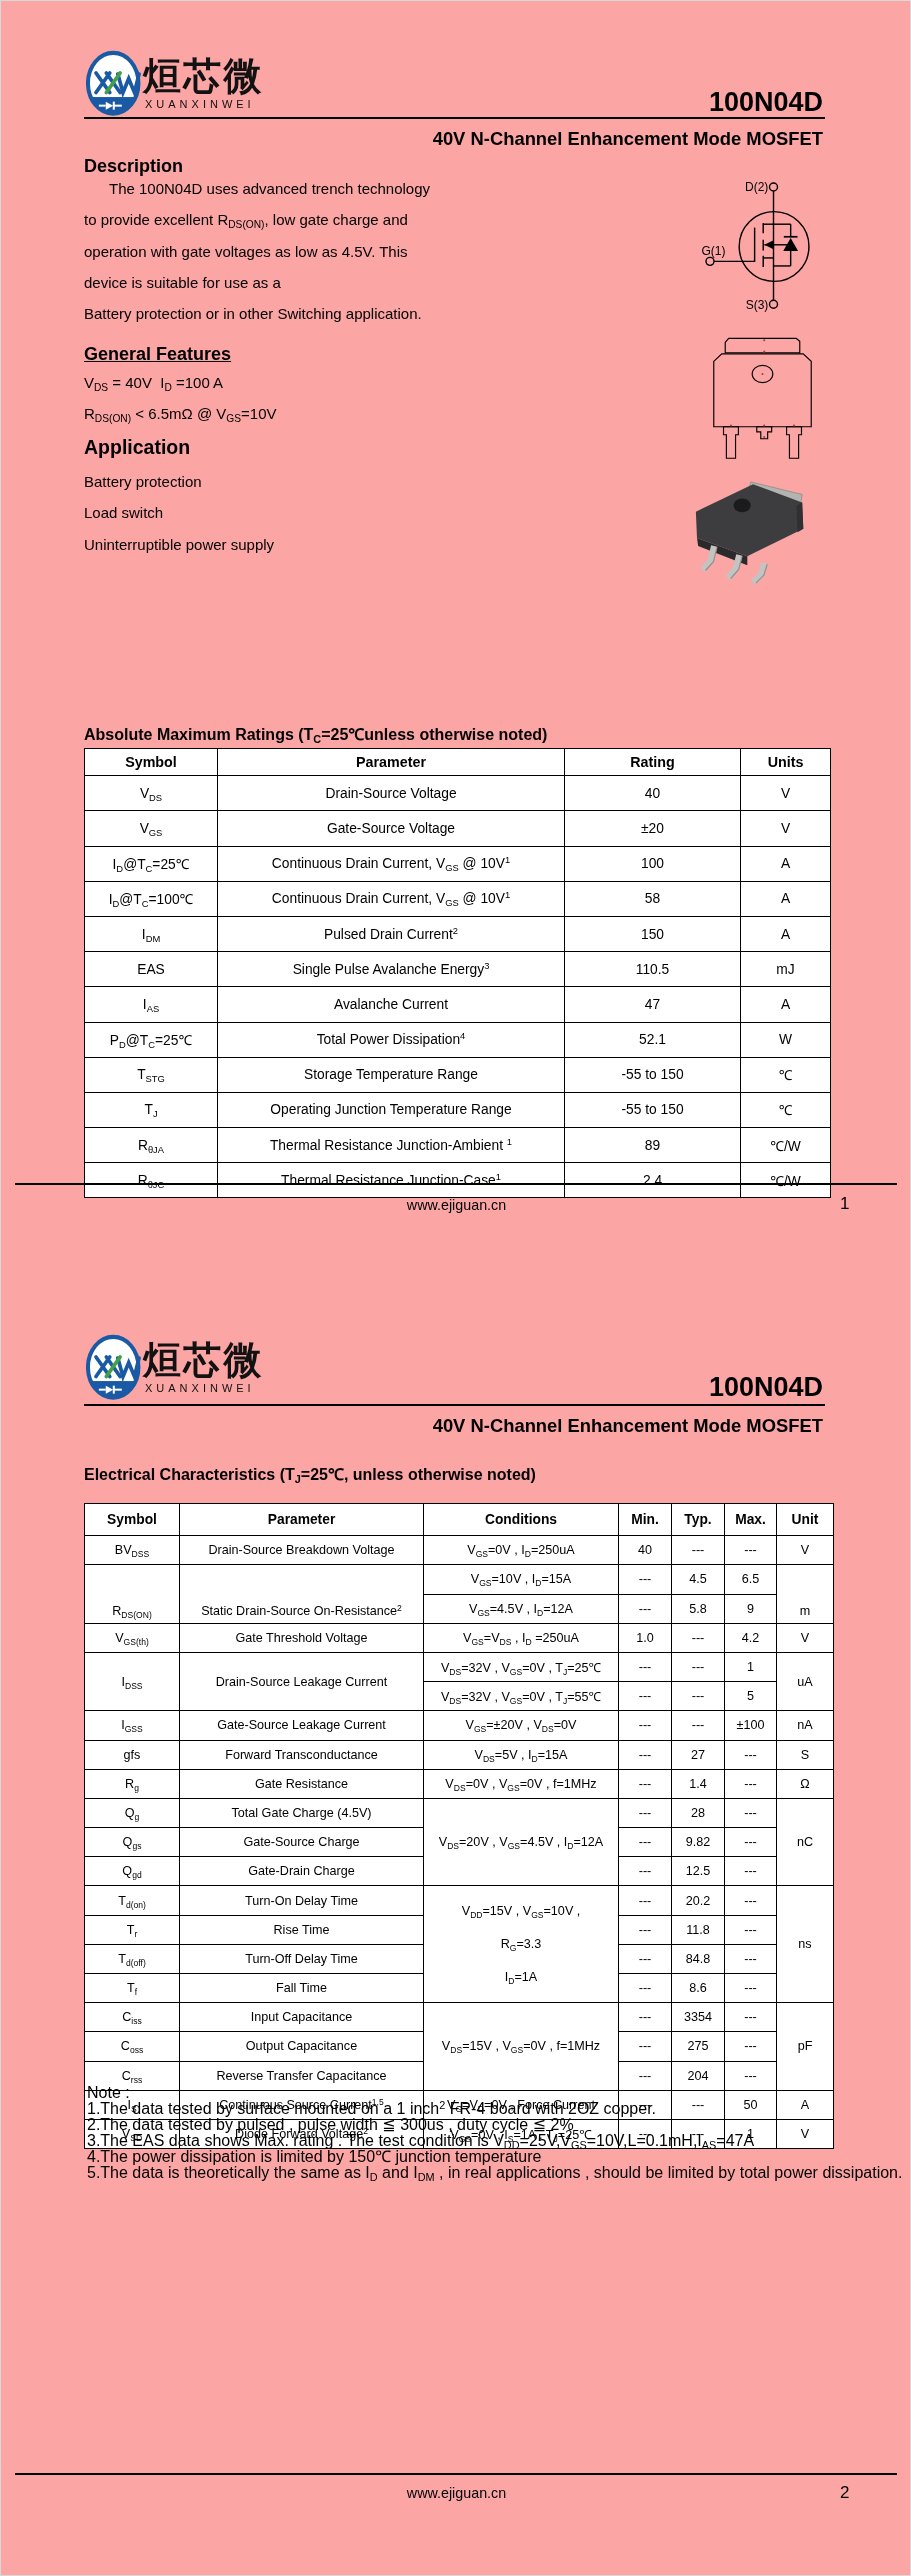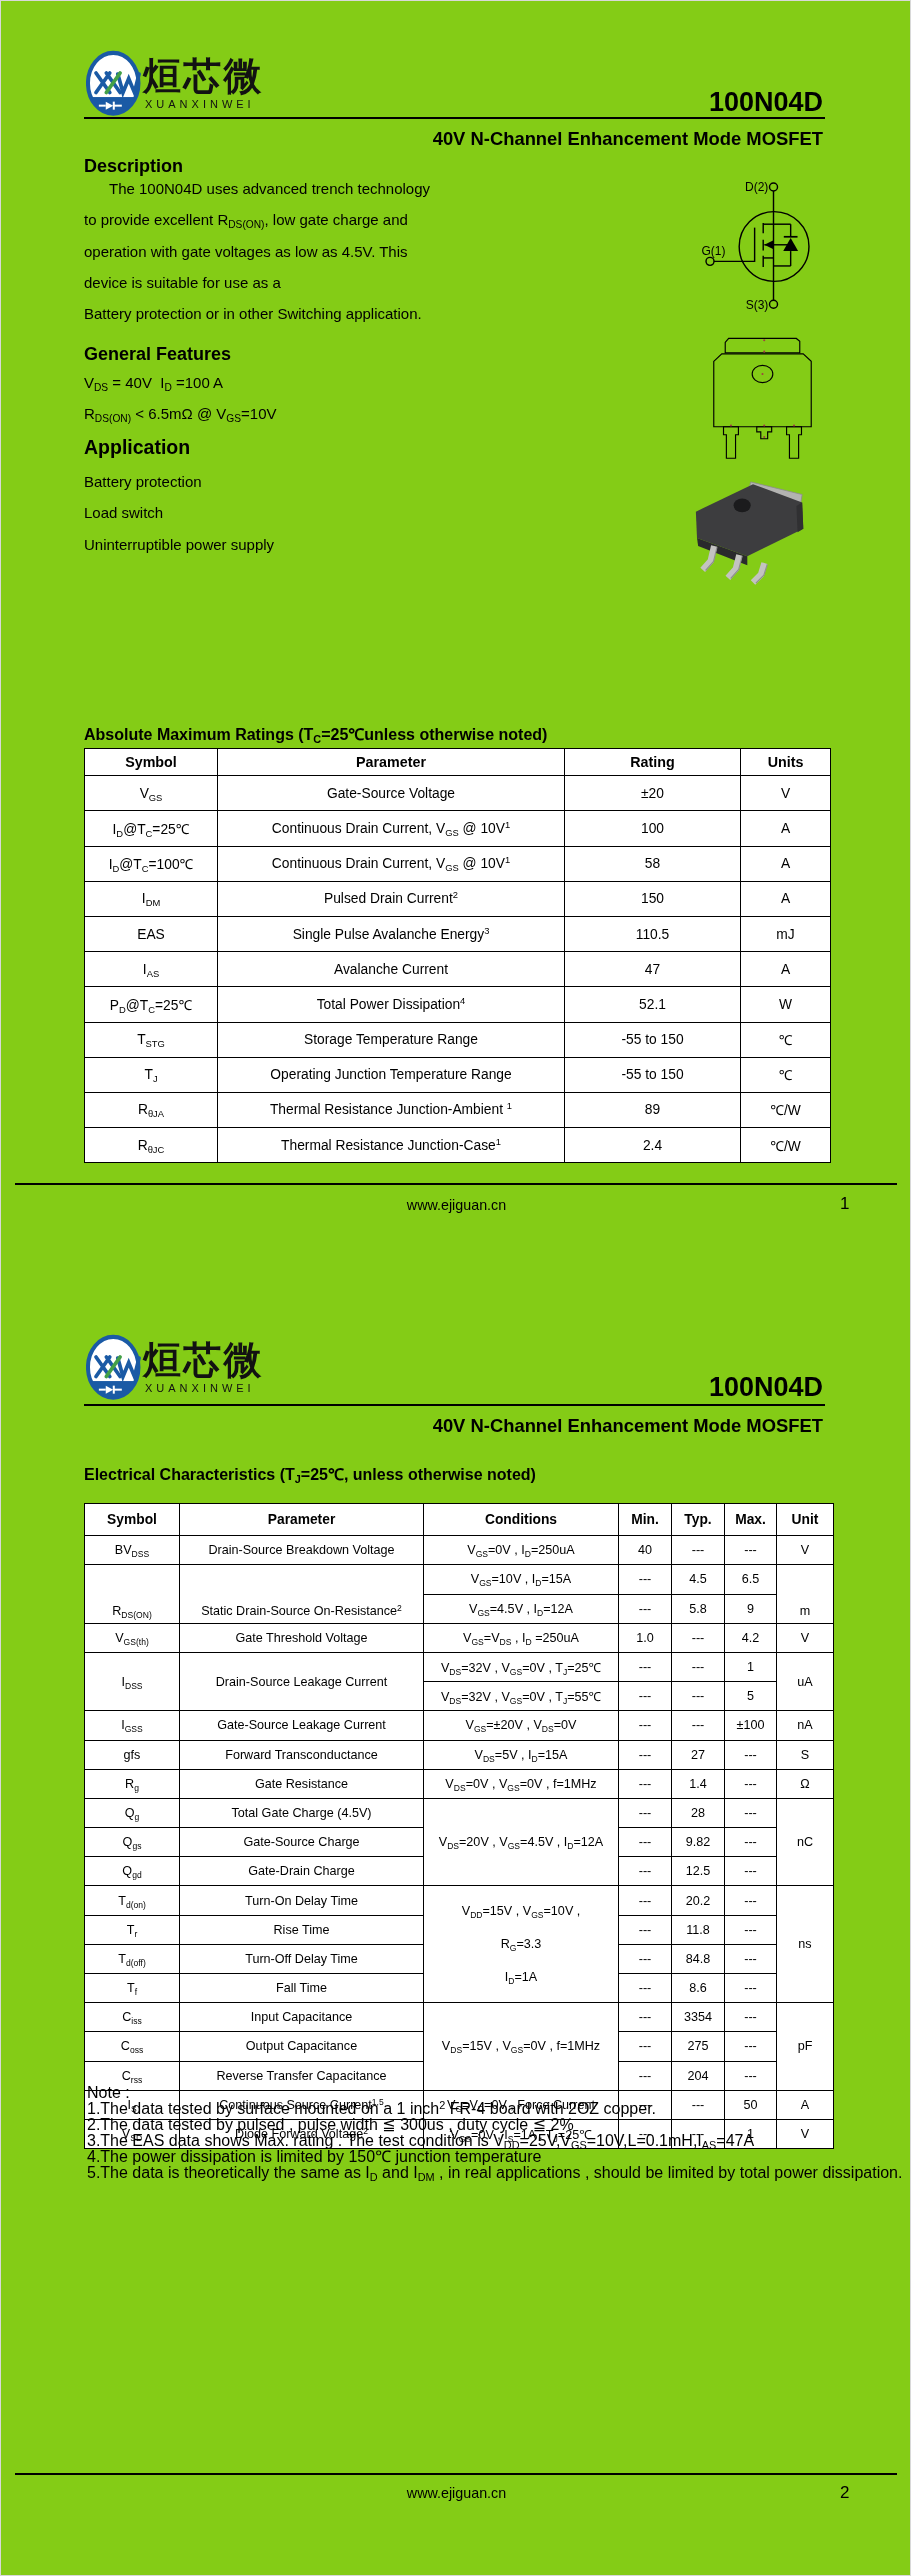--- a/index.html
+++ b/index.html
@@ -1,16 +1,16 @@
 <!DOCTYPE html>
 <html style="font-size:9.2px"><head>
 <meta charset="utf-8">
 <style>
   html,body{margin:0;padding:0;background:#fff;}
-  #container{position:relative;width:911px;height:2576px;background:#84cc16;
+  #container{position:relative;width:911px;height:2576px;background:#fca5a5;
     font-family:"Liberation Sans",sans-serif;color:#000;overflow:hidden;border:0.6px solid #d8d8d8;box-sizing:border-box;}
   sub{font-size:68%;vertical-align:-0.3em;line-height:0;}
   sup{font-size:68%;vertical-align:0.5em;line-height:0;}
   .logo{position:absolute;width:192px;height:70px;}
   .logo .cjk{position:absolute;left:57px;top:1.1px;font-size:38px;font-weight:bold;letter-spacing:2.3px;color:#121212;white-space:nowrap;}
   .logo .latin{position:absolute;left:59px;top:48px;font-size:11px;letter-spacing:4px;color:#111;white-space:nowrap;}
   .ptitle{position:absolute;right:87px;font-size:27px;font-weight:bold;letter-spacing:0px;}
   .rule{position:absolute;left:83px;width:741px;height:2.3px;background:#000;}
   .subtitle{position:absolute;right:87px;font-size:18.4px;font-weight:bold;}
   .h1{position:absolute;left:83px;font-size:18px;font-weight:bold;text-align:center;}
@@ -77,21 +77,21 @@
 
   <div class="h1" style="top:155px;">Description</div>
   <div class="textcol" style="top:179px;">
     <div class="para indent">The 100N04D uses advanced trench technology</div>
     <div class="para">to provide excellent R<sub>DS(ON)</sub>, low gate charge and</div>
     <div class="para">operation with gate voltages as low as 4.5V. This</div>
     <div class="para">device is suitable for use as a</div>
     <div class="para">Battery protection or in other Switching application.</div>
   </div>
 
-  <div class="h1" style="top:343px;">General Features</div>
+  <div class="h1" style="top:343px;text-decoration:underline;">General Features</div>
   <div class="textcol" style="top:373px;">
     <div class="para">V<sub>DS</sub> = 40V&nbsp; I<sub>D</sub> =100 A</div>
     <div class="para">R<sub>DS(ON)</sub> &lt; 6.5mΩ @ V<sub>GS</sub>=10V</div>
   </div>
 
   <div class="h1" style="top:435px;font-size:19.5px;">Application</div>
   <div class="textcol" style="top:472px;">
     <div class="para">Battery protection</div>
     <div class="para">Load switch</div>
     <div class="para" style="margin-bottom:0;">Uninterruptible power supply</div>
@@ -180,20 +180,26 @@
   <thead>
         <tr>
           <td class="hc">Symbol</td>
           <td class="hc">Parameter</td>
           <td class="hc">Rating</td>
           <td class="hc">Units</td>
         </tr>
       </thead>
       <tbody>
         <tr>
+          <td>V<sub>DS</sub></td>
+          <td>Drain-Source Voltage</td>
+          <td>40</td>
+          <td>V</td>
+        </tr>
+        <tr>
           <td>V<sub>GS</sub></td>
           <td>Gate-Source Voltage</td>
           <td>±20</td>
           <td>V</td>
         </tr>
         <tr>
           <td>I<sub>D</sub>@T<sub>C</sub>=25℃</td>
           <td>Continuous Drain Current, V<sub>GS</sub> @ 10V<sup>1</sup></td>
           <td>100</td>
           <td>A</td>

